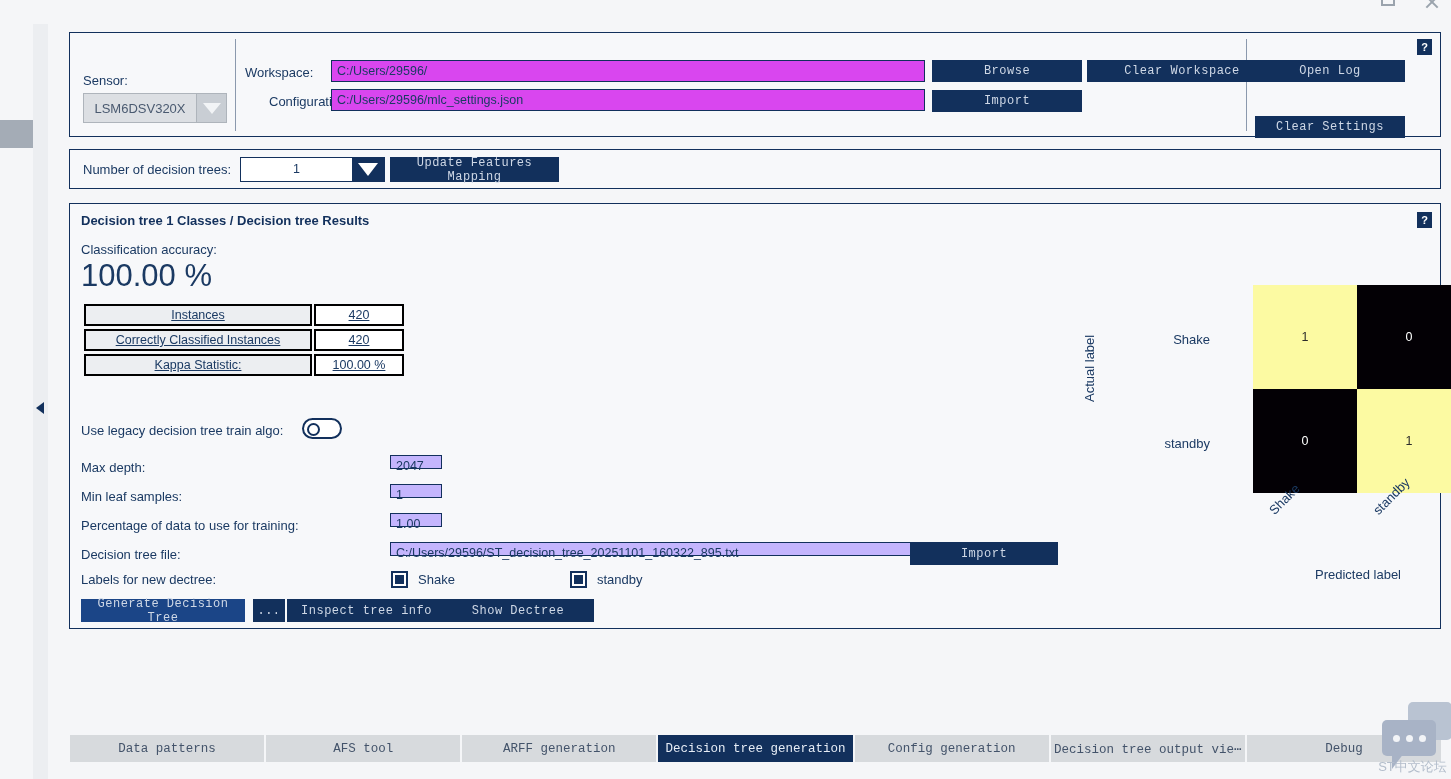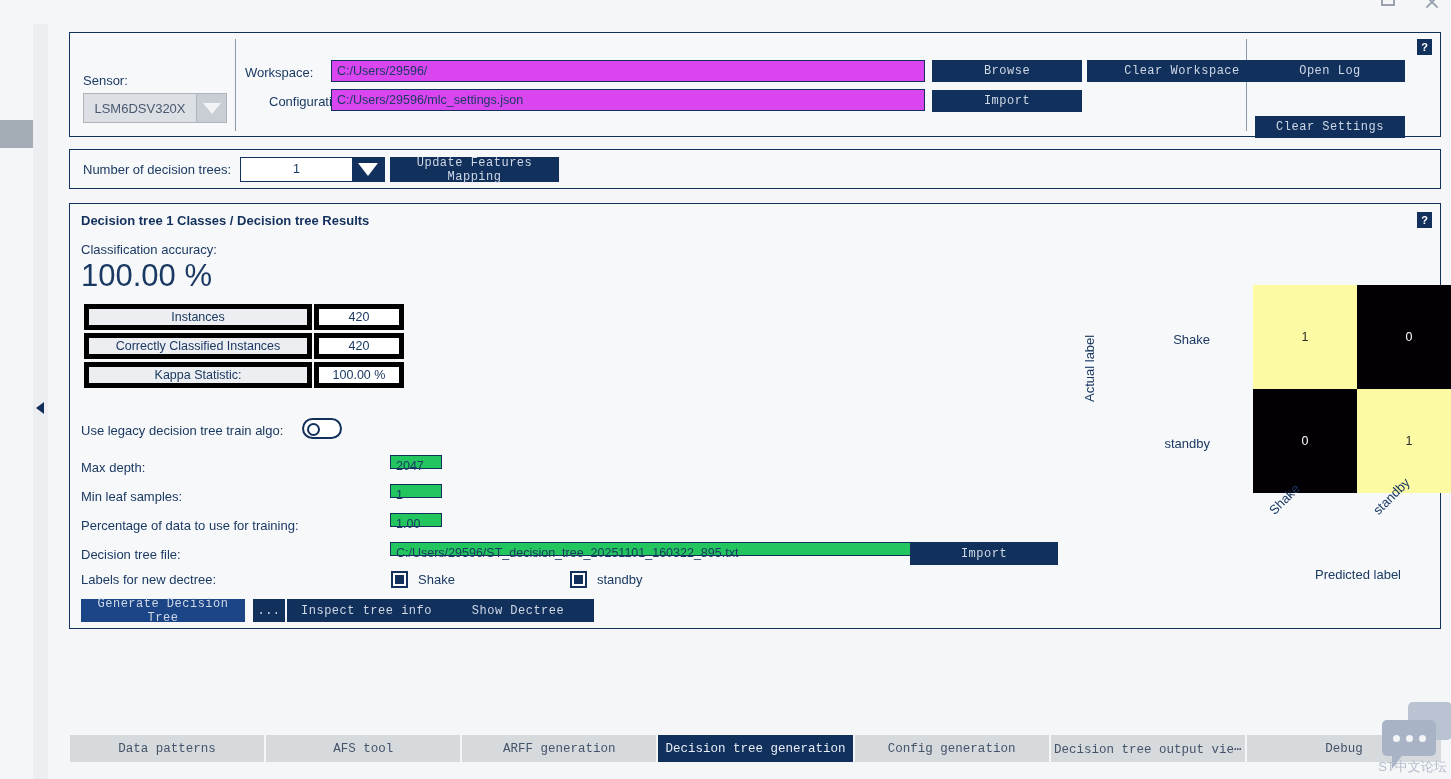--- a/index.html
+++ b/index.html
@@ -82,32 +82,32 @@
   
   #panel-res{ left:69px; top:203px; width:1372px; height:426px; }
   #res-title{ position:absolute; left:11px; top:9px; font-weight:bold; font-size:13px;
         color:#12305c; }
   #help-res{ right:8px; top:8px; }
   #lbl-acc{ position:absolute; left:11px; top:38px; }
   #acc-value{ position:absolute; left:11px; top:54px; font-size:31px; color:#1b3a63; }
 
   #stats-table{ position:absolute; left:12px; top:97px; border-collapse:separate;
         border-spacing:2px 3px; }
-  #stats-table td{ border:5px solid #000000; height:22px; font-size:12.5px; color:#1b3a63;}
+  #stats-table td{ border:2px solid #000000; height:22px; font-size:12.5px; color:#1b3a63;text-decoration:underline;}
   #stats-table td.k{ width:228px; text-align:center; background:#eceef1; }
   #stats-table td.v{ width:90px;  text-align:center; background:#ffffff; }
 
   #legacy-row{ position:absolute; left:11px; top:219px; }
   #toggle{ position:absolute; left:232px; top:214px; width:40px; height:21px;
         border:2px solid #12305c; border-radius:11px; background:#fff; cursor:pointer;}
   #toggle .knob{ position:absolute; left:3px; top:3px; width:13px; height:13px;
         border:2px solid #12305c; border-radius:50%; background:#fff;}
 
   .frow{ position:absolute; left:11px; }
-  .fbox{ position:absolute; background:#22c55e; border:1px solid #12305c; height:14px;
+  .fbox{ position:absolute; background:#c4b5fd; border:1px solid #12305c; height:14px;
         line-height:21px; padding:0 5px; font-size:12.5px; }
   #r-depth{ top:256px;}  #b-depth{ left:320px; top:251px; width:52px;}
   #r-leaf{  top:285px;}  #b-leaf{  left:320px; top:280px; width:52px;}
   #r-perc{  top:314px;}  #b-perc{  left:320px; top:309px; width:52px;}
   #r-file{  top:343px;}  #b-file{  left:320px; top:338px; width:522px;}
   #btn-import2{ position:absolute; left:840px; top:338px; width:148px; height:23px;}
   #r-labels{ top:368px;}
 
   .cbx{ position:absolute; width:17px; height:17px; background:#12305c;
         border:2px solid #12305c; cursor:pointer;}

